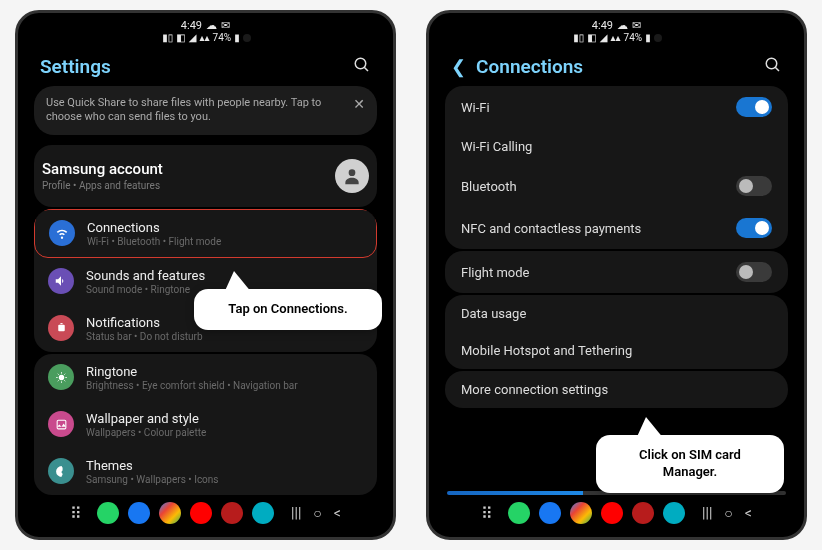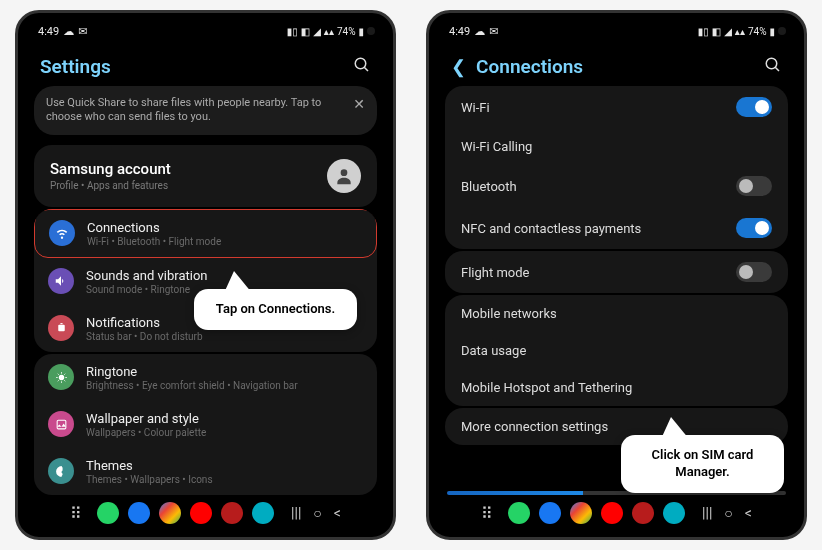--- a/index.html
+++ b/index.html
@@ -31,20 +31,21 @@
     flex-direction: column;
   }
   .status-bar {
     height: 24px;
     display: flex;
     align-items: center;
     justify-content: space-between;
     padding: 0 14px;
     color: #e8e8e8;
     font-size: 11px;
+    flex-direction: column;
   }
   .status-left { display: flex; align-items: center; gap: 4px; }
   .status-right { display: flex; align-items: center; gap: 3px; font-size: 10px; }
   .camera-hole { width: 8px; height: 8px; background: #1a1a1a; border-radius: 50%; margin-left: auto; margin-right: -2px;}
   .header {
     padding: 12px 16px 8px 16px;
     display: flex;
     align-items: center;
     justify-content: space-between;
     color: #7dd3fc;
@@ -64,21 +65,21 @@
   }
   .banner-text { font-size: 11px; color: #aaa; line-height: 1.3; flex: 1; }
   .banner-close { color: #aaa; font-size: 14px; cursor: pointer; }
   .card {
     background: #171717;
     border-radius: 18px;
     margin-bottom: 2px;
     overflow: hidden;
   }
   .samsung-acct {
-    padding: 14px 16px;
+    padding: 14px 8px;
     display: flex;
     align-items: center;
     justify-content: space-between;
   }
   .samsung-acct .tcol .t1 { color: #fff; font-size: 15px; font-weight: 500; }
   .samsung-acct .tcol .t2 { color: #7a7a7a; font-size: 10px; margin-top: 2px; }
   .avatar {
     width: 34px; height: 34px; border-radius: 50%;
     background: #d0d0d0;
     display:flex;align-items:center;justify-content:center;
@@ -152,21 +153,21 @@
     position: absolute;
     background: #fff;
     color: #000;
     font-size: 13px;
     font-weight: 600;
     padding: 12px 16px;
     border-radius: 14px;
     text-align: center;
     box-shadow: 0 2px 8px rgba(0,0,0,0.3);
     line-height: 1.3;
-    width: 163px;
+    width: 188px;
   }
   .callout::before {
     content: "";
     position: absolute;
     width: 0; height: 0;
   }
   .callout.c1::before {
     top: -18px; left: 30px;
     border-left: 10px solid transparent;
     border-right: 18px solid transparent;
@@ -248,21 +249,21 @@
             <div class="t2">Wi-Fi • Bluetooth • Flight mode</div>
           </div>
         </div>
         <div class="row">
           <div class="row-icon ic-purple">
             <svg width="14" height="14" viewBox="0 0 24 24" fill="#fff">
                 <path d="M3 9v6h4l5 5V4L7 9H3zm13 3a4 4 0 00-2-3.5v7A4 4 0 0016 12z"></path>
               </svg>
           </div>
           <div class="row-text">
-            <div class="t1">Sounds and vibration</div>
+            <div class="t1">Sounds and features</div>
             <div class="t2">Sound mode • Ringtone</div>
           </div>
         </div>
         <div class="row">
           <div class="row-icon ic-red">
             <svg width="13" height="13" viewBox="0 0 24 24" fill="#fff">
                 <rect x="6" y="5" width="12" height="12" rx="2"></rect>
                 <rect x="10" y="2" width="4" height="2"></rect>
               </svg>
           </div>
@@ -299,21 +300,21 @@
           </div>
         </div>
         <div class="row">
           <div class="row-icon ic-teal">
             <svg width="13" height="13" viewBox="0 0 24 24" fill="#fff">
                 <path d="M12 2a10 10 0 000 20c0-3 2-3 2-5s-2-2-2-4 2-2 2-4a7 7 0 00-2-7z"></path>
               </svg>
           </div>
           <div class="row-text">
             <div class="t1">Themes</div>
-            <div class="t2">Themes • Wallpapers • Icons</div>
+            <div class="t2">Samsung • Wallpapers • Icons</div>
           </div>
         </div>
       </div>
     </div>
 
     <div class="nav-bar">
       <span class="nav-grid">⠿</span>
       <span class="nav-dot nb-green"></span>
       <span class="nav-dot nb-blue"></span>
       <span class="nav-dot nb-play"></span>
@@ -386,23 +387,20 @@
 
       <div class="card">
         <div class="conn-row">
           <span>Flight mode</span>
           <div class="toggle off"></div>
         </div>
       </div>
 
       <div class="card">
         <div class="conn-row">
-          <span>Mobile networks</span>
-        </div>
-        <div class="conn-row">
           <span>Data usage</span>
         </div>
         <div class="conn-row">
           <span>Mobile Hotspot and Tethering</span>
         </div>
       </div>
 
       <div class="card">
         <div class="conn-row">
           <span>More connection settings</span>

